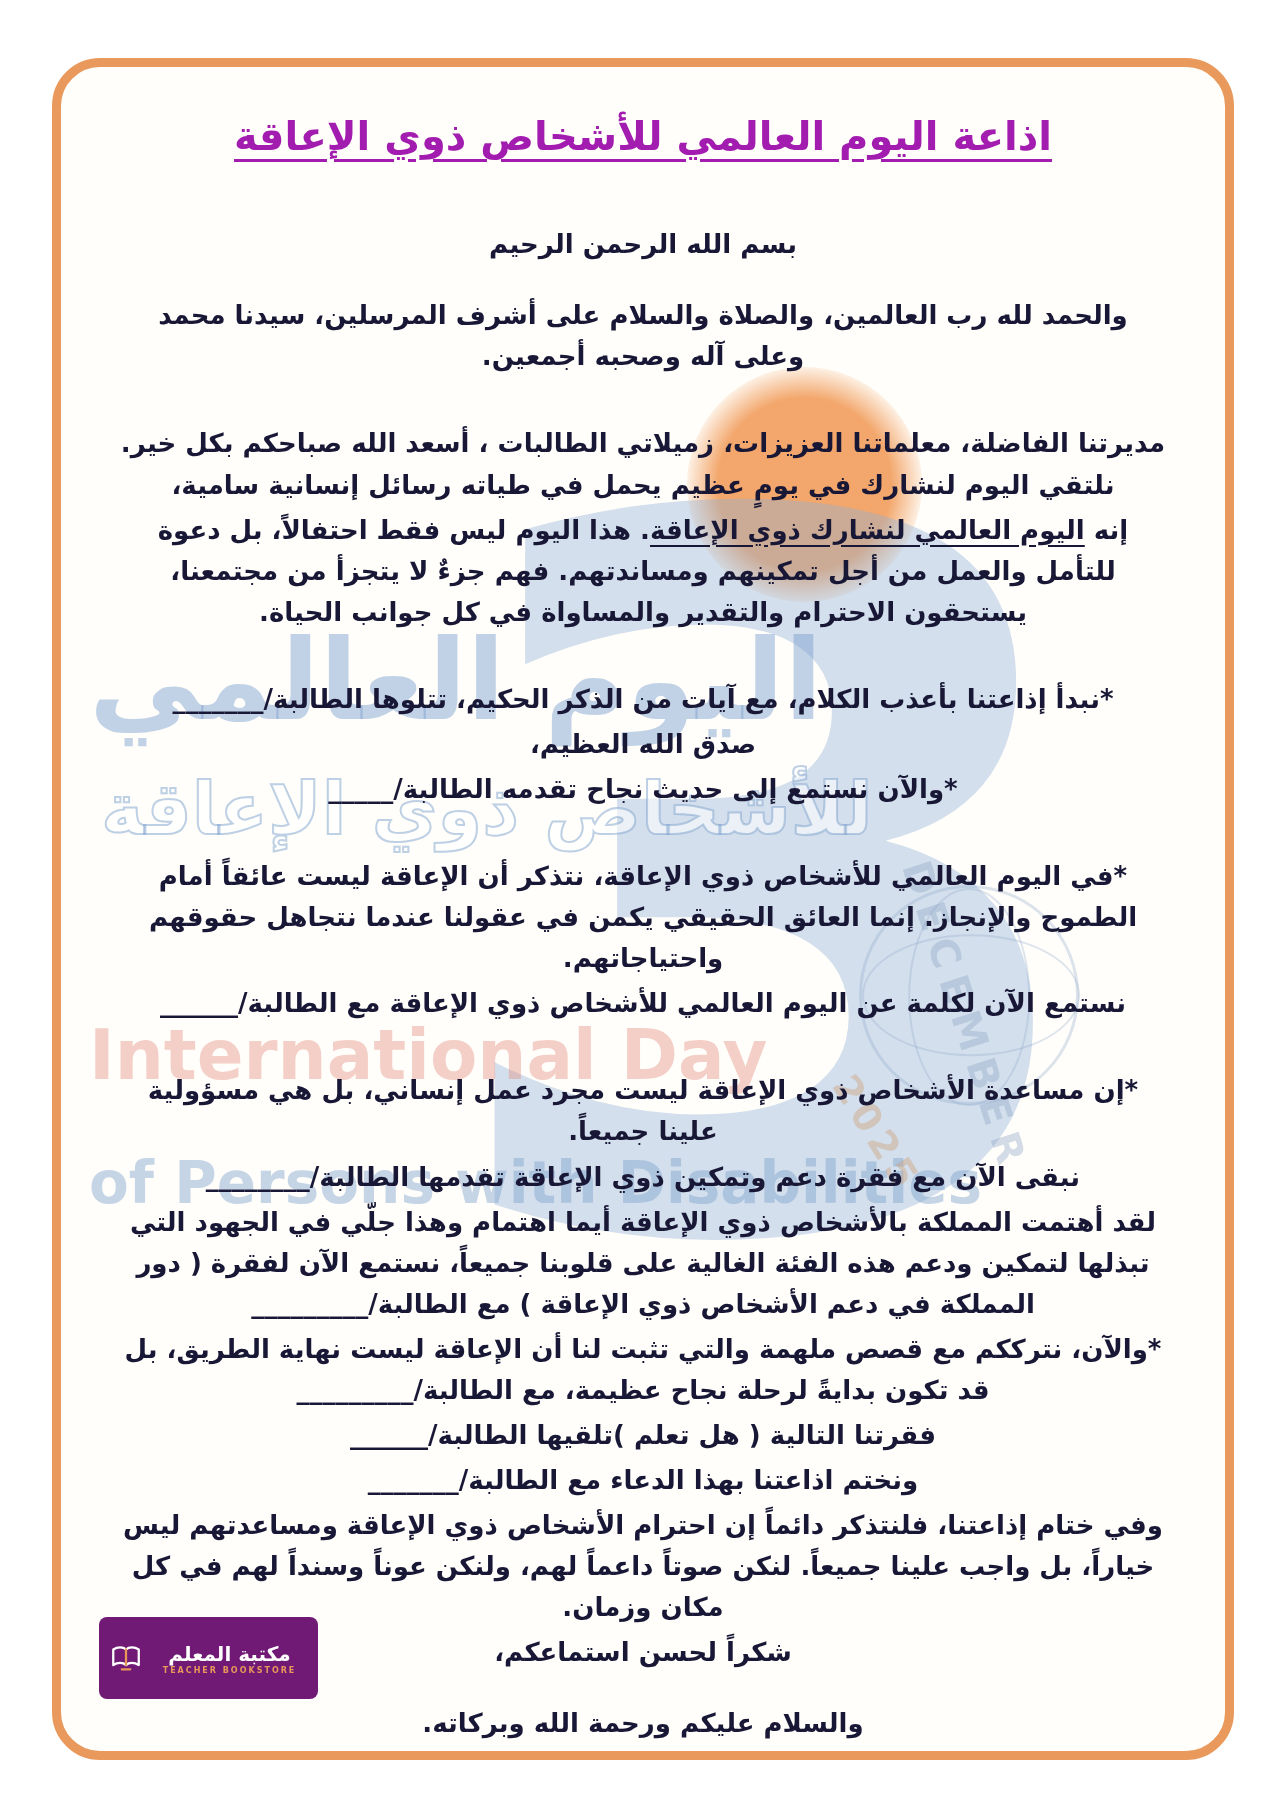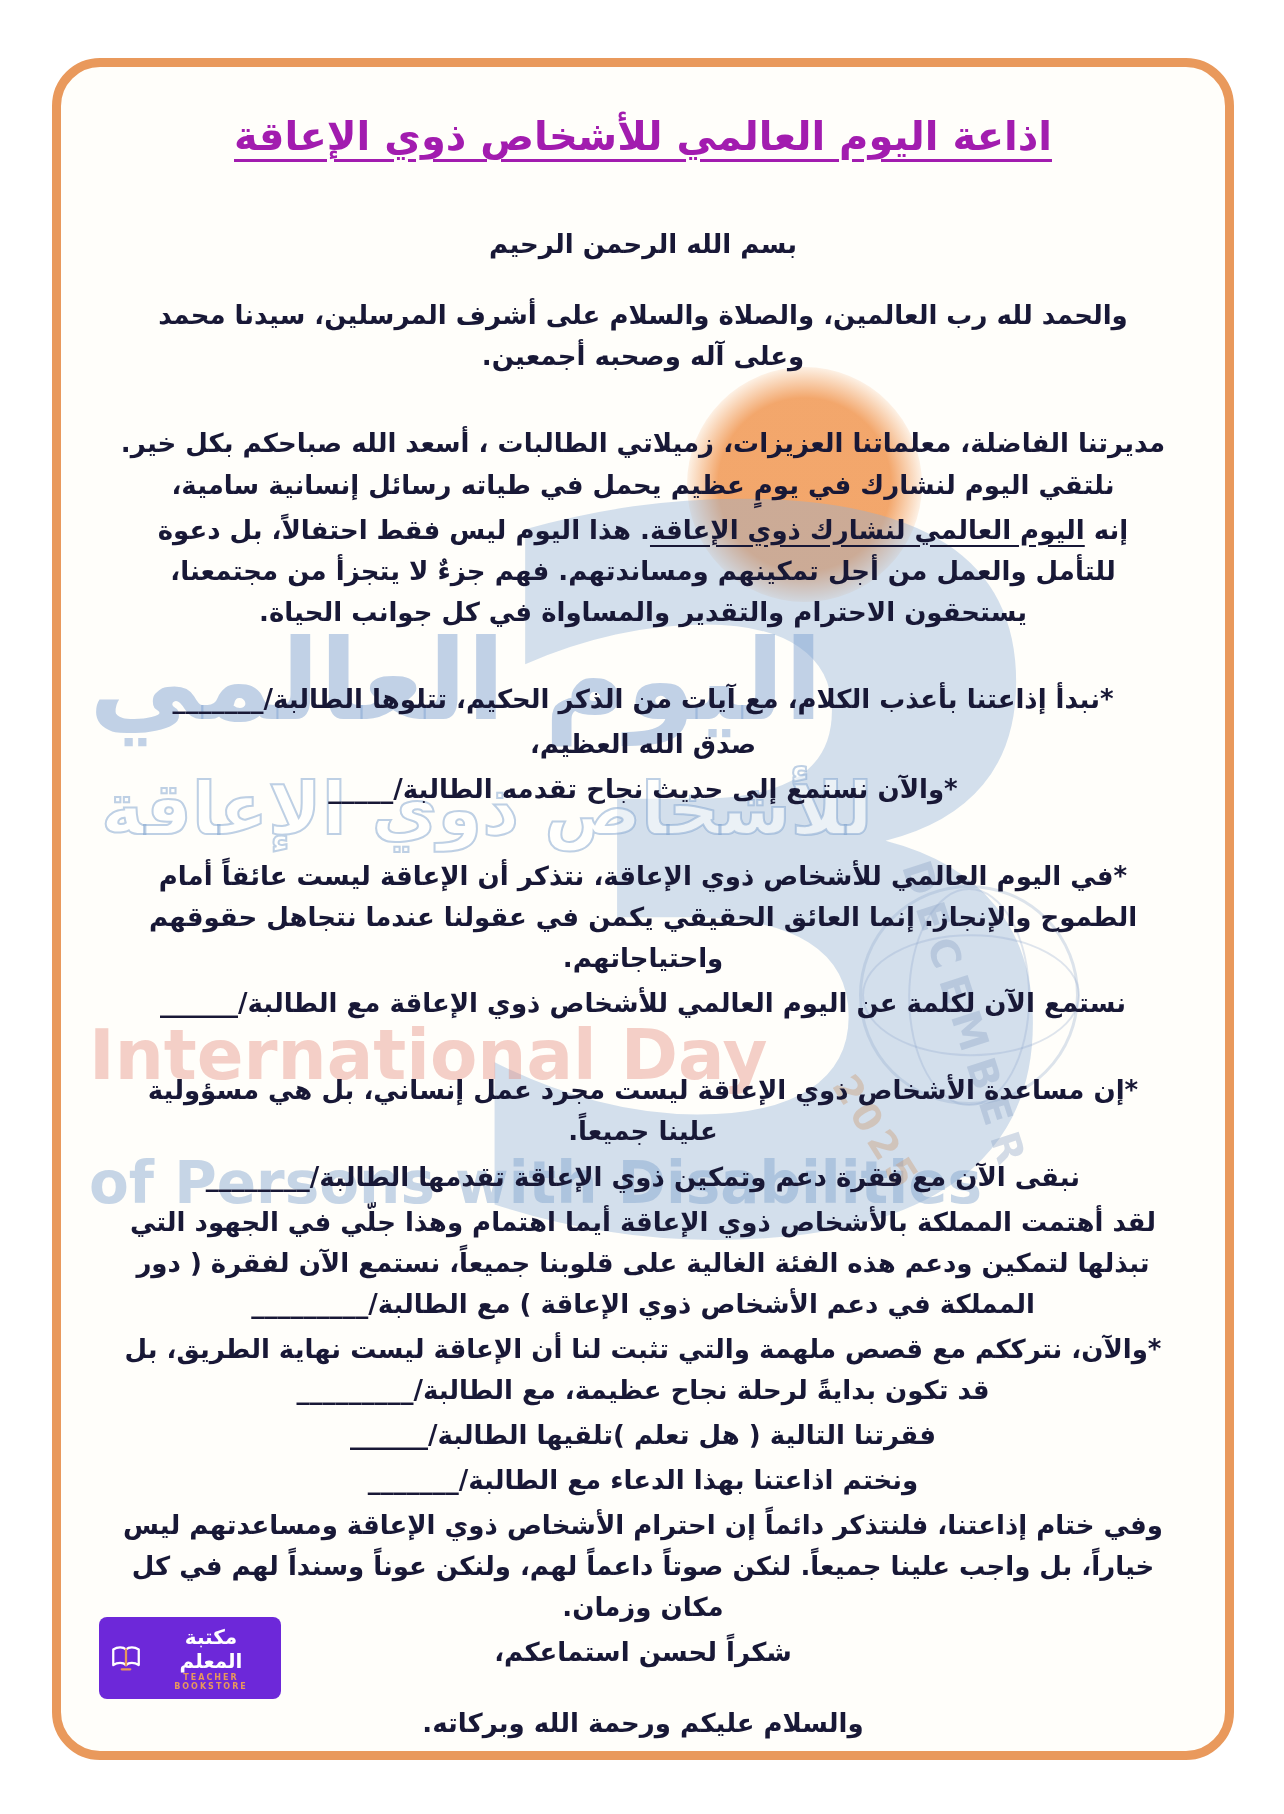--- a/index.html
+++ b/index.html
@@ -111,22 +111,22 @@
     margin-bottom: 10px;
   }
   .title-row { text-align: center; }
   .p { margin: 0 0 4px; }
   .gap-lg { margin-top: 30px; }
   .gap-xl { margin-top: 46px; }
   .underlined { text-decoration: underline; text-underline-offset: 6px; }
   
   .logo {
     position: absolute; left: 38px; bottom: 52px; z-index: 2;
-    width: 182px; height: 82px;
-    background: #6d28d9;
+    width: 219px; height: 82px;
+    background: #701a75;
     border-radius: 8px;
     display: flex; align-items: center;
     padding: 8px 10px; gap: 8px;
     direction: ltr;
   }
   .logo-icon { width: 34px; height: 34px; flex: 0 0 auto; }
   .logo-icon svg { width: 100%; height: 100%; }
   .logo-text { flex: 1; text-align: center; direction: rtl; }
   .logo-ar { color: #ffffff; font-size: 20px; font-weight: 800; line-height: 1.2; }
   .logo-en { color: #E8975B; font-size: 8px; letter-spacing: 2px; font-weight: 700; direction: ltr; }

